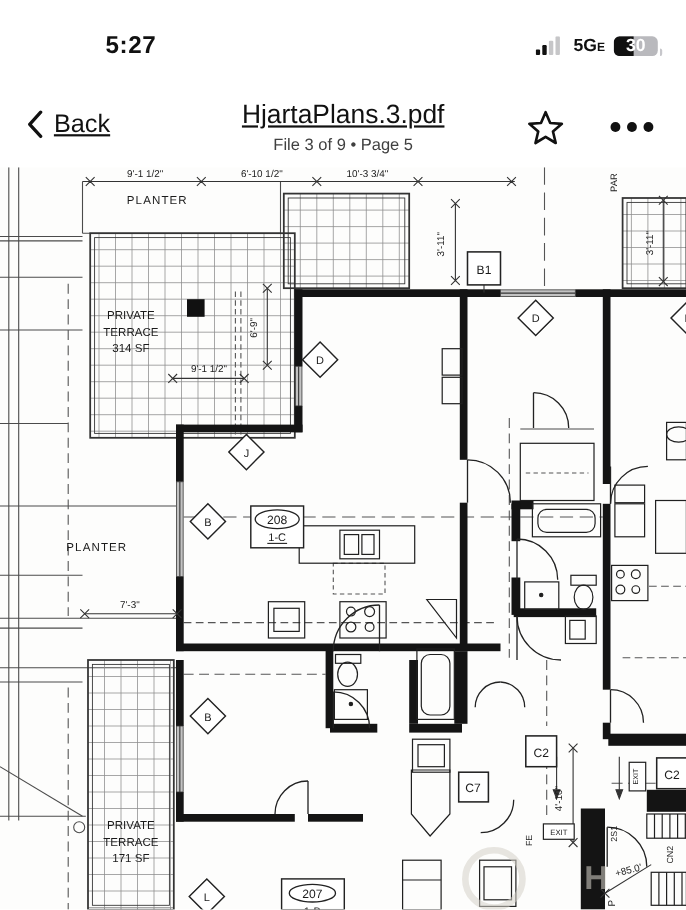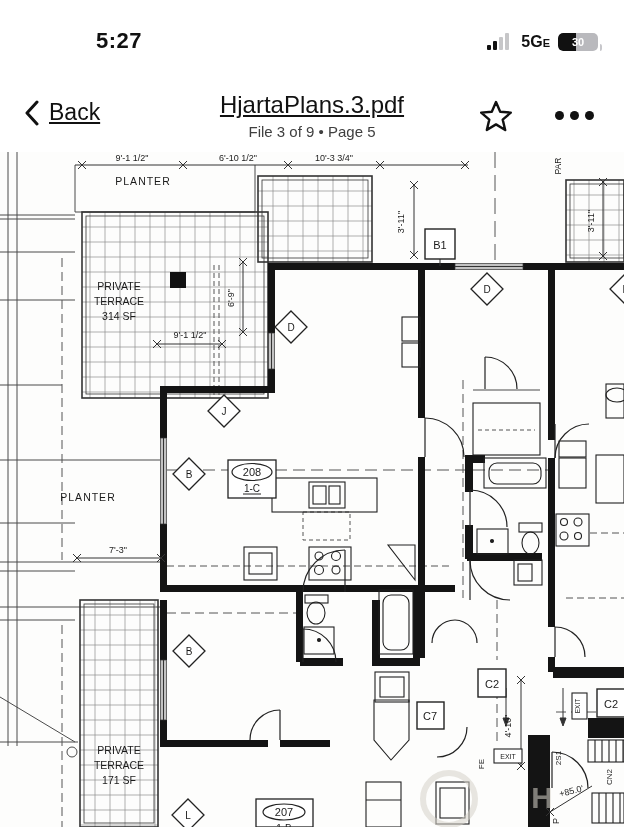--- a/index.html
+++ b/index.html
@@ -7,21 +7,21 @@
           font-family:"Liberation Sans",sans-serif;color:#111;}
   
   #statusbar{position:absolute;top:0;left:0;width:624px;height:85px;background:#fff;}
   .time{position:absolute;left:96px;top:28px;font-size:22px;font-weight:bold;letter-spacing:.5px;}
   .sb-right{position:absolute;right:22px;top:33px;display:flex;align-items:flex-end;gap:8px;}
   .net{font-size:16px;font-weight:bold;color:#111;}
   .net small{font-size:11px;font-weight:bold;}
   .batt{position:relative;width:40px;height:18px;border-radius:5px;background:#b9b9bd;overflow:hidden;}
   .batt .fill{position:absolute;left:0;top:0;bottom:0;width:45%;background:#111;border-radius:5px 0 0 5px;}
   .batt .lvl{position:absolute;inset:0;display:flex;align-items:center;justify-content:center;
-             color:#fff;font-size:11px;font-weight:bold;}
+             color:#fff;font-size:16px;font-weight:bold;}
   .nub{width:2px;height:7px;background:#c7c7cb;border-radius:0 2px 2px 0;margin-left:-6px;}
   
   #navbar{position:absolute;top:85px;left:0;width:624px;height:67px;background:#fff;}
   .back{position:absolute;left:24px;top:14px;display:flex;align-items:center;gap:10px;cursor:pointer;}
   .back-label{font-size:23px;text-decoration:underline;}
   .title-wrap{position:absolute;left:0;right:0;top:6px;text-align:center;}
   .doc-title{font-size:24px;font-weight:normal;text-decoration:underline;}
   .doc-sub{font-size:15px;color:#404040;margin-top:4px;}
   .star-btn{position:absolute;right:110px;top:14px;cursor:pointer;}
   .more-btn{position:absolute;right:30px;top:26px;display:flex;gap:6px;cursor:pointer;}

